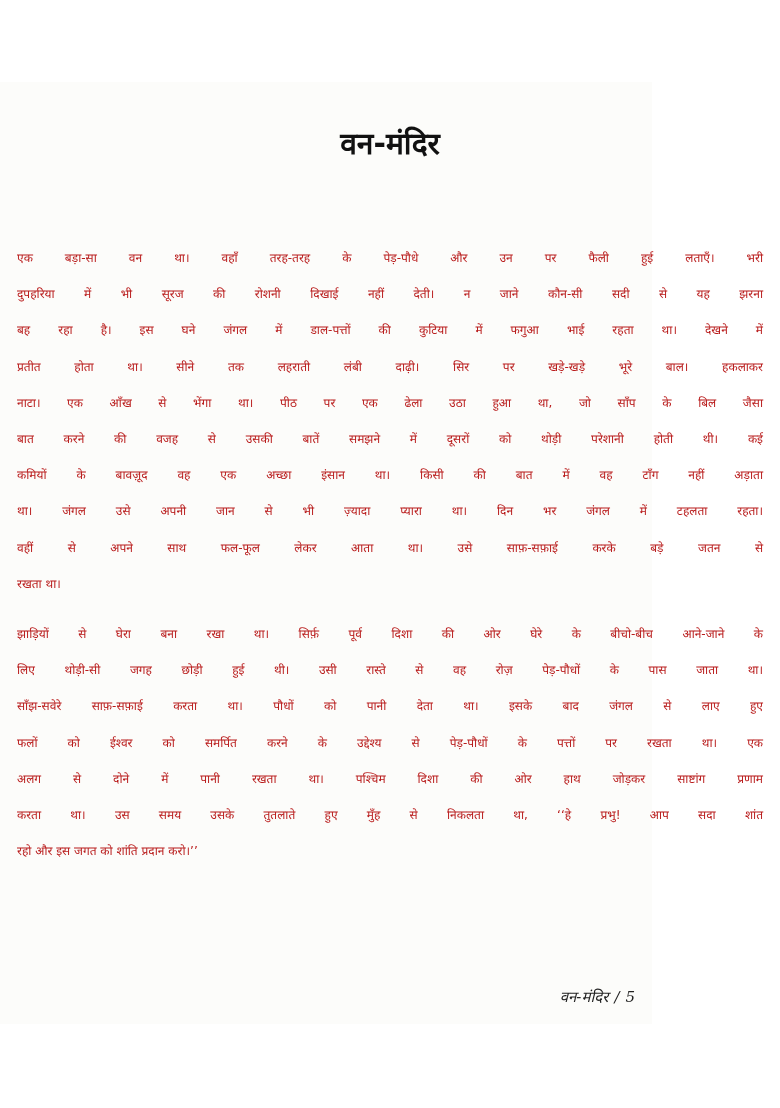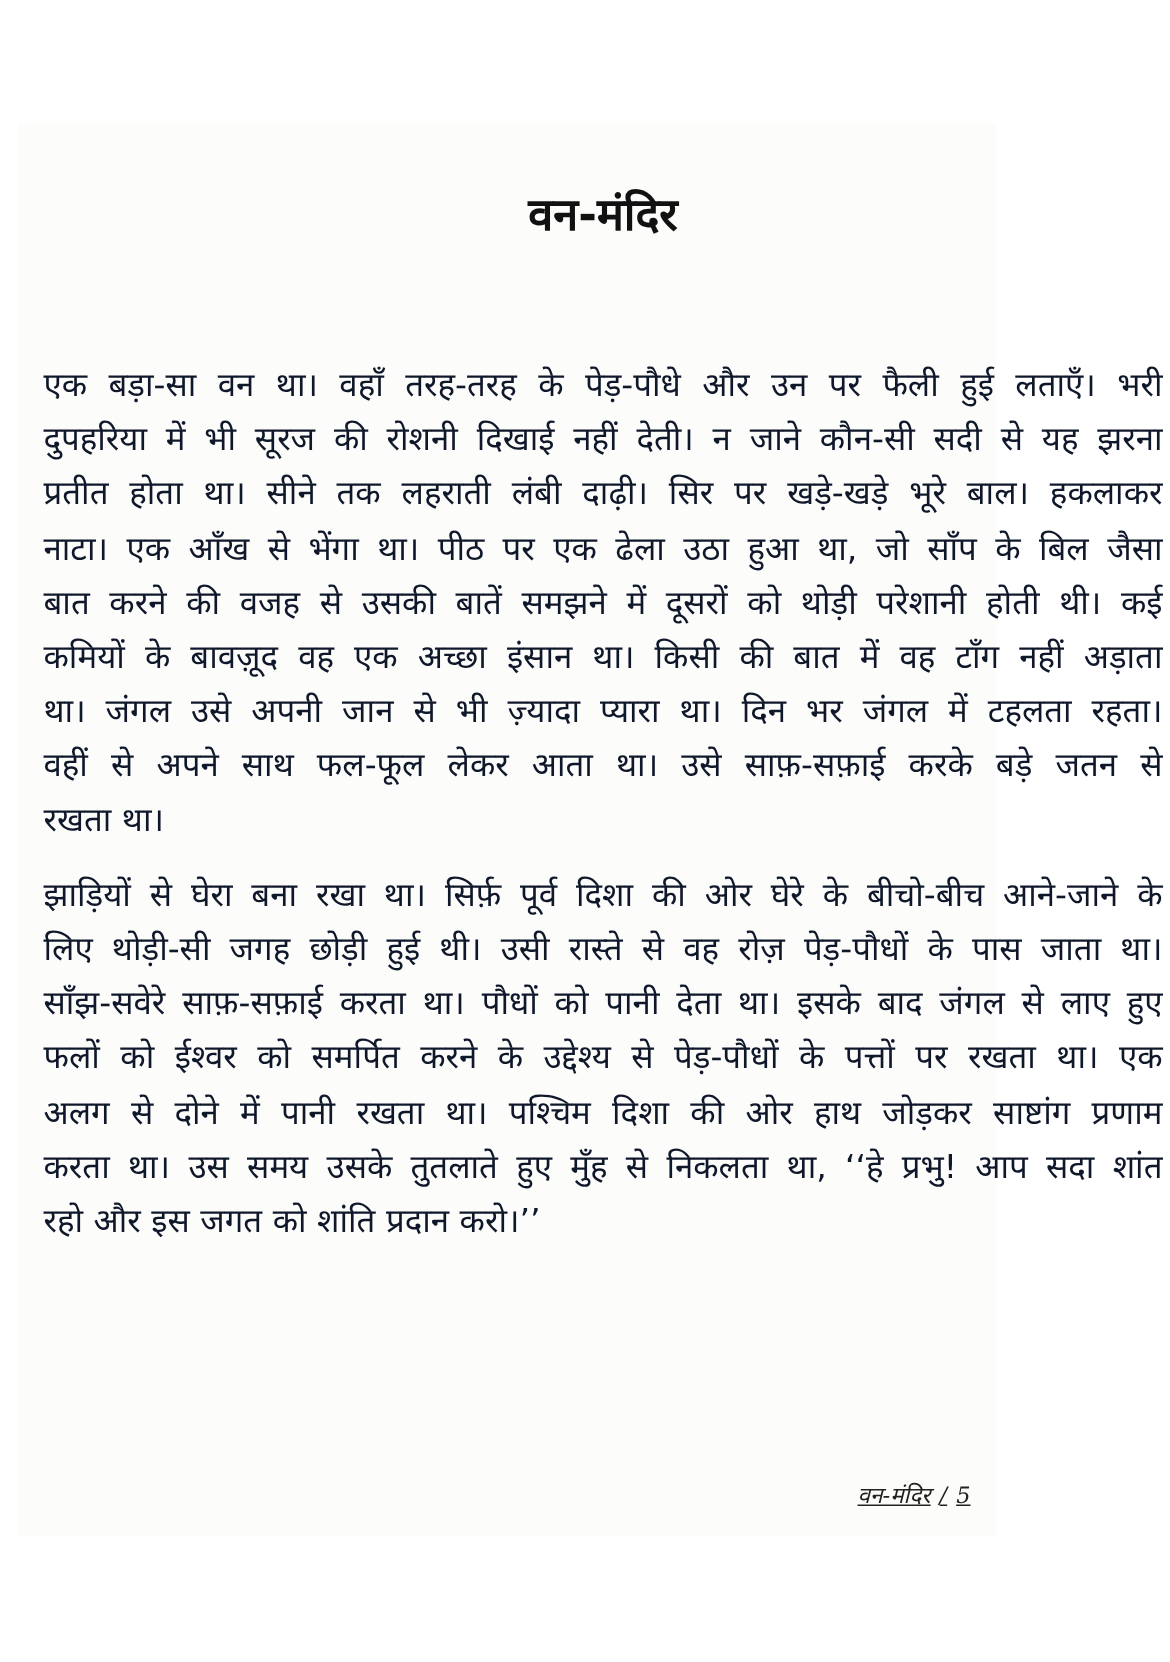--- a/index.html
+++ b/index.html
@@ -10,21 +10,21 @@
     body {
       width: 780px;
       height: 1108px;
       position: relative;
       overflow: hidden;
       font-family: "DejaVu Serif", "Liberation Serif", serif;
       color: #1a1a1a;
     }
     .page {
       position: absolute;
-      left: 12px;
+      left: 0;
       top: 82px;
       width: 636px;
       height: 942px;
       background: #fcfcfa;
       padding-left: 16px;
     }
     .title {
       position: absolute;
       left: 0;
       top: 42px;
@@ -36,25 +36,25 @@
       line-height: 40px;
       color: #111;
       margin: 0;
     }
     .body-text {
       position: absolute;
       left: 17px;
       top: 158px;
       width: 746px;
       font-family: "DejaVu Sans", "Liberation Sans", sans-serif;
-      font-size: 22px;
+      font-size: 12px;
       line-height: 36.2px;
       text-align: justify;
       text-align-last: left;
-      color: #0f172a;
+      color: #b91c1c;
     }
     .para {
       margin: 0;
     }
     .para.first {
       margin-bottom: 14px;
     }
     .line {
       display: block;
       white-space: nowrap;
@@ -65,36 +65,36 @@
       text-align-last: left;
     }
     .footer {
       position: absolute;
       right: 17px;
       top: 904px;
       font-family: "DejaVu Serif", "Liberation Serif", serif;
       font-style: italic;
       font-size: 15px;
       color: #222;
-      text-decoration: underline;
     }
     .footer .sep {
       margin: 0 6px;
     }
   </style>
 </head>
 <body>
 
 <div class="page">
   <h1 class="title">वन-मंदिर</h1>
 
   <div class="body-text">
     <p class="para first">
       <span class="line">एक बड़ा-सा वन था। वहाँ तरह-तरह के पेड़-पौधे और उन पर फैली हुई लताएँ। भरी</span>
       <span class="line">दुपहरिया में भी सूरज की रोशनी दिखाई नहीं देती। न जाने कौन-सी सदी से यह झरना</span>
+      <span class="line">बह रहा है। इस घने जंगल में डाल-पत्तों की कुटिया में फगुआ भाई रहता था। देखने में</span>
       <span class="line">प्रतीत होता था। सीने तक लहराती लंबी दाढ़ी। सिर पर खड़े-खड़े भूरे बाल। हकलाकर</span>
       <span class="line">नाटा। एक आँख से भेंगा था। पीठ पर एक ढेला उठा हुआ था, जो साँप के बिल जैसा</span>
       <span class="line">बात करने की वजह से उसकी बातें समझने में दूसरों को थोड़ी परेशानी होती थी। कई</span>
       <span class="line">कमियों के बावज़ूद वह एक अच्छा इंसान था। किसी की बात में वह टाँग नहीं अड़ाता</span>
       <span class="line">था। जंगल उसे अपनी जान से भी ज़्यादा प्यारा था। दिन भर जंगल में टहलता रहता।</span>
       <span class="line">वहीं से अपने साथ फल-फूल लेकर आता था। उसे साफ़-सफ़ाई करके बड़े जतन से</span>
       <span class="line last">रखता था।</span>
     </p>
     <p class="para">
       <span class="line">झाड़ियों से घेरा बना रखा था। सिर्फ़ पूर्व दिशा की ओर घेरे के बीचो-बीच आने-जाने के</span>

